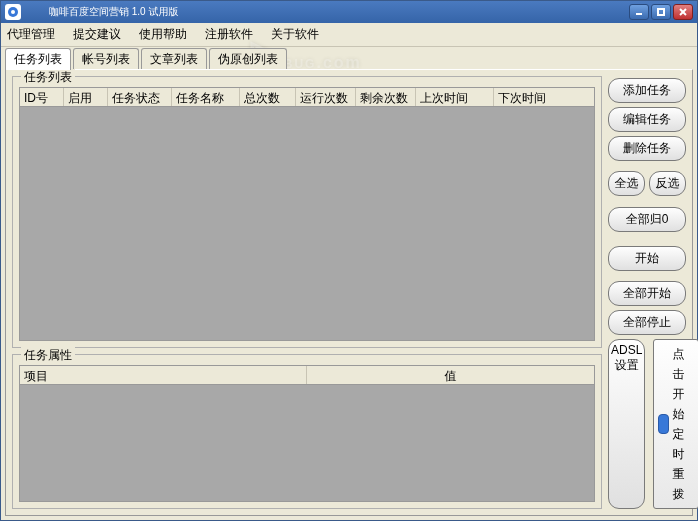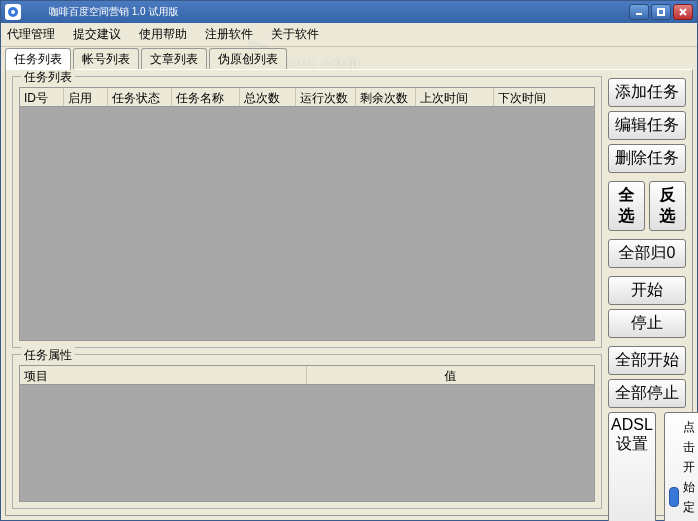--- a/index.html
+++ b/index.html
@@ -34,22 +34,22 @@
 .taskprop-group { flex: 1; }
 
 .tablehead { background: #ece9d8; border:1px solid #999; height:20px; display:flex; }
 .tablehead .col { border-right:1px solid #c8c4b4; padding: 2px 4px; font-size:12px; text-align:left; white-space:nowrap; overflow:hidden; }
 .tablebody { background: #a8a8a8; border:1px solid #999; border-top:none; height: 234px; }
 
 .propbody { background:#a8a8a8; border:1px solid #999; border-top:none; height: calc(100% - 20px); }
 
 .rightpane { width: 78px; display:flex; flex-direction:column; gap:4px; padding-top:2px; }
 .btnrow { display:flex; gap:4px; }
-.btn { background: linear-gradient(#fefefe,#e0e0e0); border:1px solid #7a7a7a; border-radius:3px; padding: 3px 2px; text-align:center; cursor:pointer; font-size:16px; width:100%; }
-.btn.half { flex:1;font-weight:bold; }
+.btn { background: linear-gradient(#fefefe,#e0e0e0); border:1px solid #7a7a7a; border-radius:11px; padding: 3px 2px; text-align:center; cursor:pointer; font-size:12px; width:100%; }
+.btn.half { flex:1; }
 .spacer { height: 14px; }
 .spacer-lg { height: 34px; }
 
 .adslbox { margin-top:auto; display:flex; gap:8px; }
 .clickstart { border:1px solid #7a7a7a; border-radius:3px; background:linear-gradient(#fefefe,#e8e8e8); display:flex; align-items:center; gap:4px; padding:4px; cursor:pointer; }
 .clickstart .sq { width:20px; height:20px; background:#3878d8; border-radius:4px; border:1px solid #2a5aa8; }
 .clickstart .txt { font-size:11px; line-height:20px; }
 
 .watermark { position:absolute; top:30px; left:250px; font-size:40px; font-weight:bold; color:rgba(255,255,255,0.25); letter-spacing:2px; pointer-events:none; text-shadow:0 0 4px rgba(0,0,0,0.1); z-index:0; }
 .watermark .com { font-size:16px; }
@@ -143,21 +143,20 @@
       <div class="btn">删除任务</div>
       <div class="spacer"></div>
       <div class="btnrow">
         <div class="btn half">全选</div>
         <div class="btn half">反选</div>
       </div>
       <div class="spacer"></div>
       <div class="btn">全部归0</div>
       <div class="spacer-lg"></div>
       <div class="btn">开始</div>
-      <div class="btn">停止</div>
       <div class="spacer"></div>
       <div class="btn">全部开始</div>
       <div class="btn">全部停止</div>
 
       <div class="adslbox">
         <div class="btn">ADSL设置</div>
         <div class="clickstart">
           <div class="sq"></div>
           <div class="txt">
             <div>点击开始</div>

